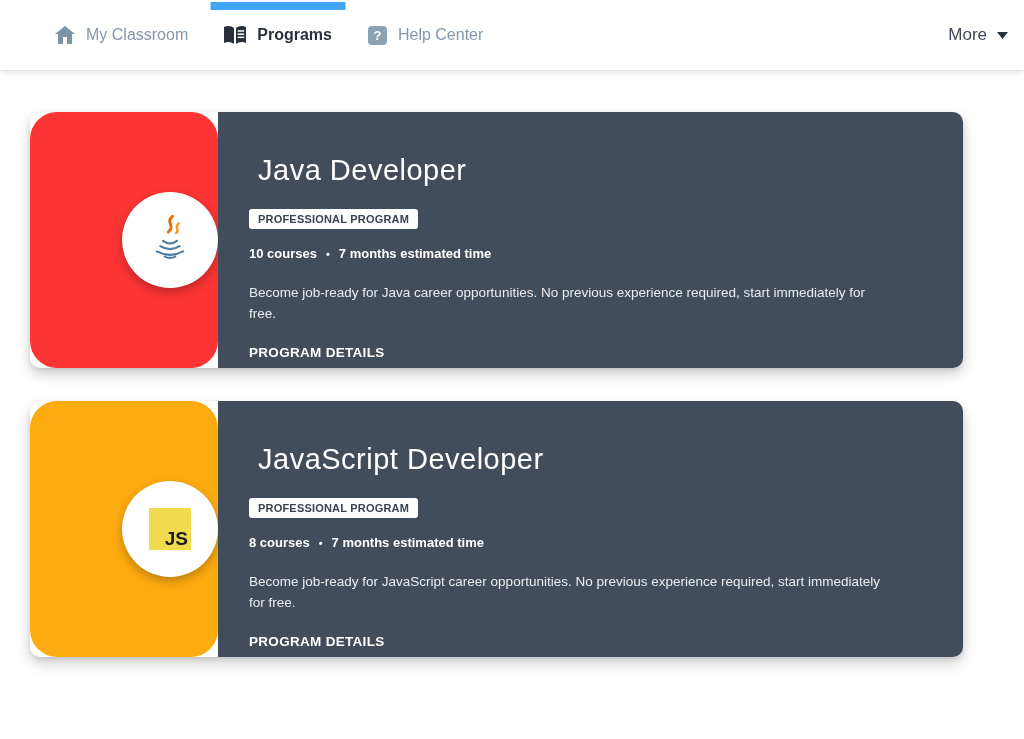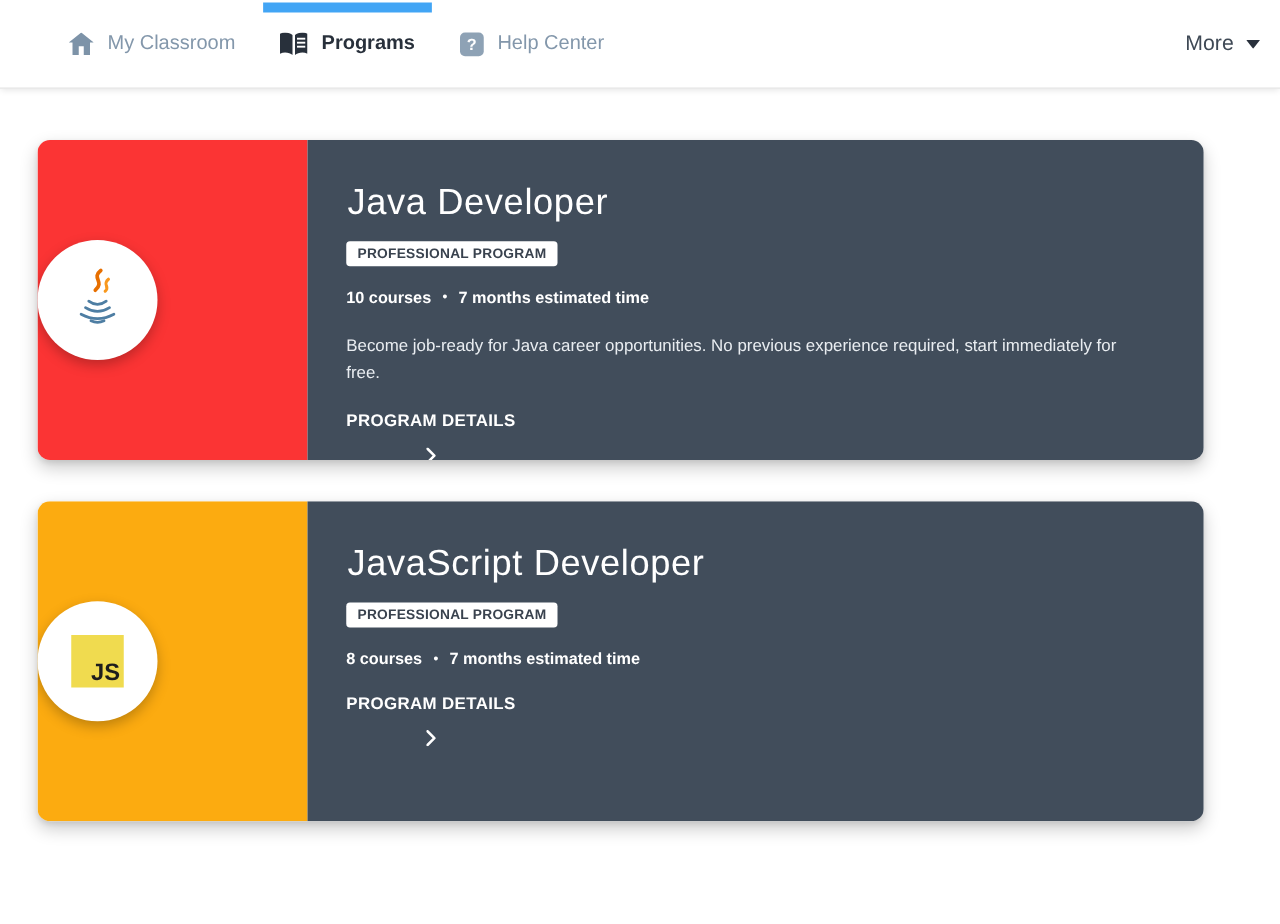--- a/index.html
+++ b/index.html
@@ -62,34 +62,34 @@
   }
   .cards { margin-top: 41px; }
 
   .card {
     display: flex; height: 256px;
     border-radius: 10px; overflow: hidden;
     box-shadow: 0 6px 14px rgba(0,0,0,0.20), 0 2px 4px rgba(0,0,0,0.08);
     margin-bottom: 33px; cursor: pointer;
   }
   .card-left {
-    width: 216px; flex: none;
-    display: flex; align-items: center; justify-content: flex-start;
+    width: 188px; flex: none;
+    display: flex; align-items: center; justify-content: flex-end; border-radius: 27px;
   }
   .logo-circle {
     width: 96px; height: 96px; background: #fff; border-radius: 50%;
     display: flex; align-items: center; justify-content: center;
     box-shadow: 0 4px 10px rgba(0,0,0,0.25);
   }
   .card-body {
     flex: 1; background: #414d5b; color: #fff;
     padding: 33px 40px 0 31px;
   }
   .card-title {
-    margin: 1px; font-size: 29px; font-weight: 500;
+    margin: 9px; font-size: 29px; font-weight: 500;
     letter-spacing: 0.5px; color: #ffffff;
   }
   .badge {
     display: inline-block; margin-top: 13px;
     background: #ffffff; color: #39424e;
     font-size: 11px; font-weight: 700; letter-spacing: 0.2px;
     padding: 4px 9px; border-radius: 3px;
   }
   .meta {
     margin-top: 17px; display: flex; align-items: center; gap: 9px;
@@ -200,20 +200,21 @@
         </div>
       </div>
       <div class="card-body">
         <h2 class="card-title">JavaScript Developer</h2>
         <span class="badge">PROFESSIONAL PROGRAM</span>
         <div class="meta">
           <span>8 courses</span>
           <span class="dot">•</span>
           <span>7 months estimated time</span>
         </div>
+        <p class="desc">Become job-ready for JavaScript career opportunities. No previous experience required, start immediately for free.</p>
         <a class="cta">
           <span>PROGRAM DETAILS</span>
           <svg width="8" height="13" viewBox="0 0 8 13" fill="none">
             <path d="M1 1 L6.5 6.5 L1 12" stroke="#ffffff" stroke-width="2" stroke-linecap="round" stroke-linejoin="round"></path>
           </svg>
         </a>
       </div>
     </section>
 
   </div>

